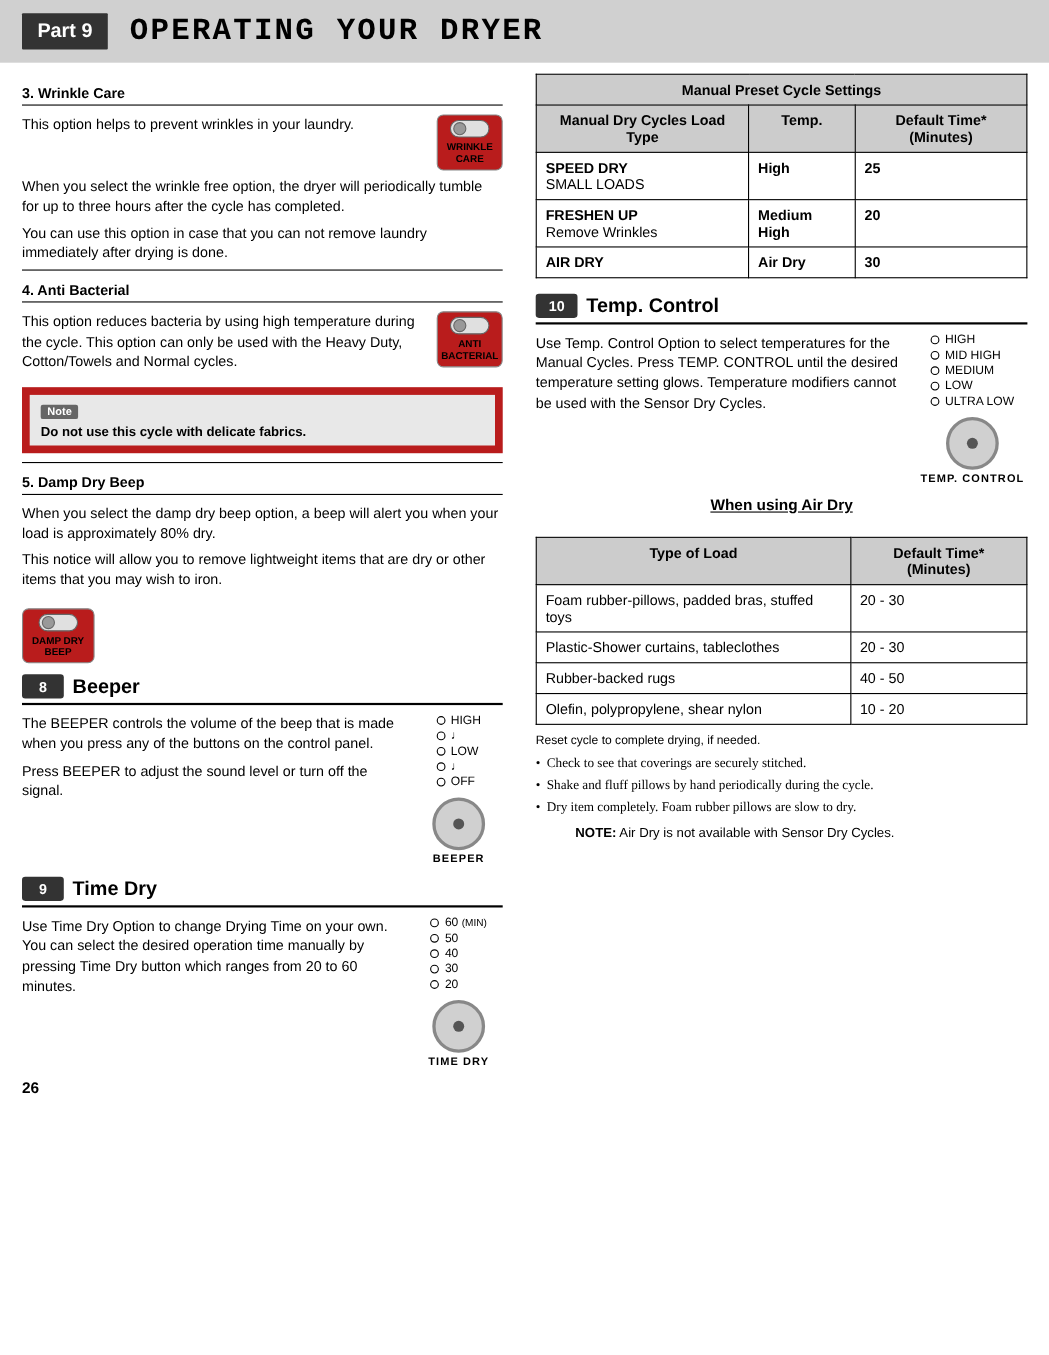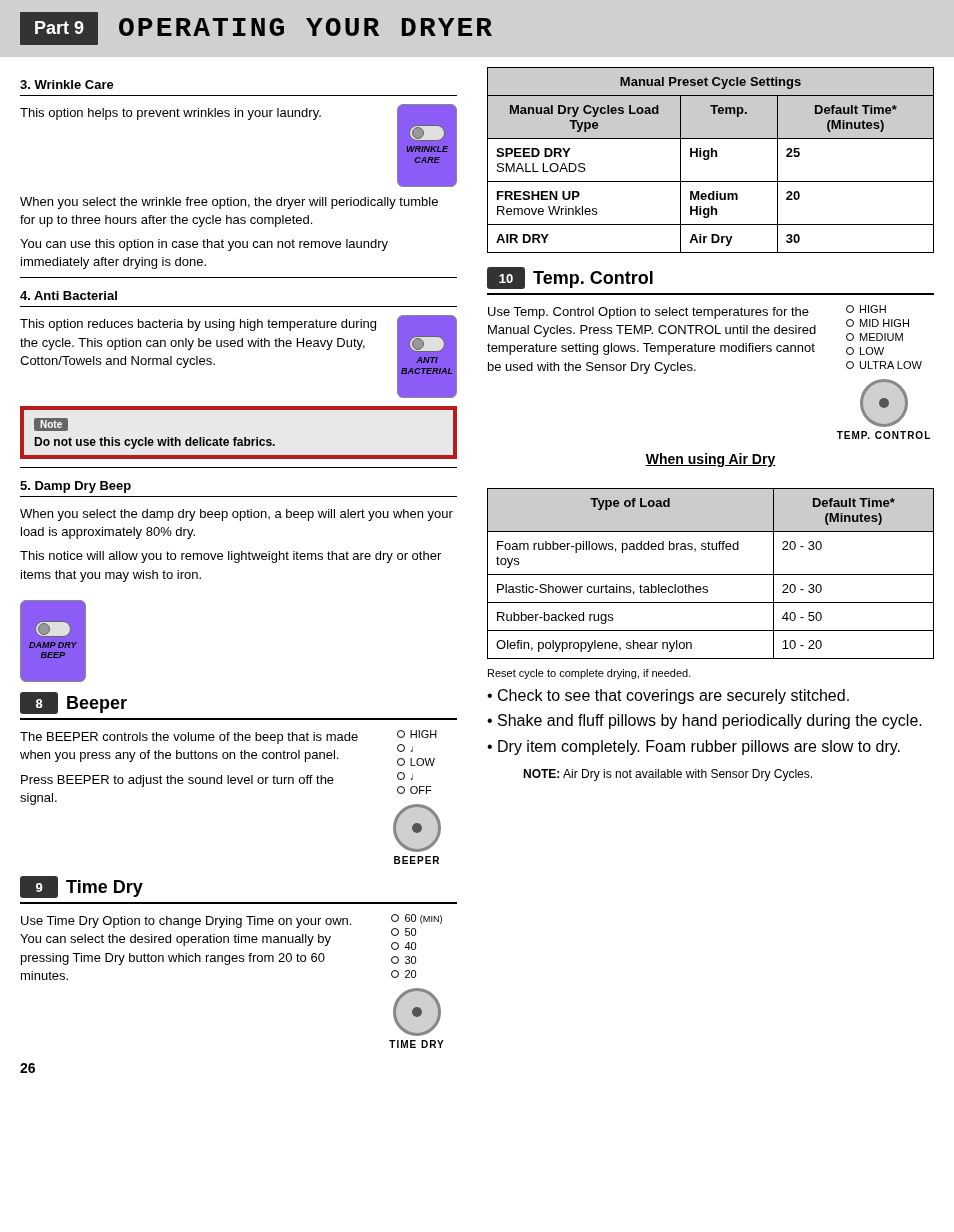--- a/index.html
+++ b/index.html
@@ -98,32 +98,31 @@
       align-items: flex-start;
       gap: 10px;
       margin-bottom: 6px;
     }
     .wrinkle-care-row .text { flex: 1; }
 
     
     .btn-icon {
       border: 1px solid #888;
       border-radius: 6px;
-      padding: 20px 8px;
+      padding: 4px 8px;
       font-size: 9px;
       font-weight: bold;
       text-align: center;
       line-height: 1.2;
-      background: #8b5cf6;
+      background: #b91c1c;
       min-width: 60px;
       display: flex;
       flex-direction: column;
       align-items: center;
       justify-content: center;
-      font-style: italic;
     }
     .btn-icon .toggle-pill {
       width: 36px;
       height: 16px;
       border-radius: 8px;
       border: 1px solid #666;
       background: #e0e0e0;
       display: flex;
       align-items: center;
       padding: 2px;
@@ -133,21 +132,21 @@
       width: 12px;
       height: 12px;
       border-radius: 50%;
       background: #999;
       border: 1px solid #666;
     }
 
     
     .note-box {
       background: #e8e8e8;
-      border: 4px solid #b91c1c;
+      border: 7px solid #b91c1c;
       padding: 6px 10px;
       margin: 8px 0;
     }
     .note-label {
       background: #666;
       color: #fff;
       font-weight: bold;
       font-size: 10px;
       padding: 1px 6px;
       border-radius: 2px;
@@ -308,22 +307,23 @@
     }
     .bullet-list {
       list-style: none;
       padding: 0;
       margin-bottom: 8px;
     }
     .bullet-list li {
       padding-left: 10px;
       position: relative;
       margin-bottom: 3px;
-      font-size: 16px;
+      font-size: 12px;
       line-height: 1.4;
+      font-family: Liberation Serif, serif;
     }
     .bullet-list li::before {
       content: '•';
       position: absolute;
       left: 0;
     }
 
     .note-bold {
       font-size: 12px;
       line-height: 1.4;

